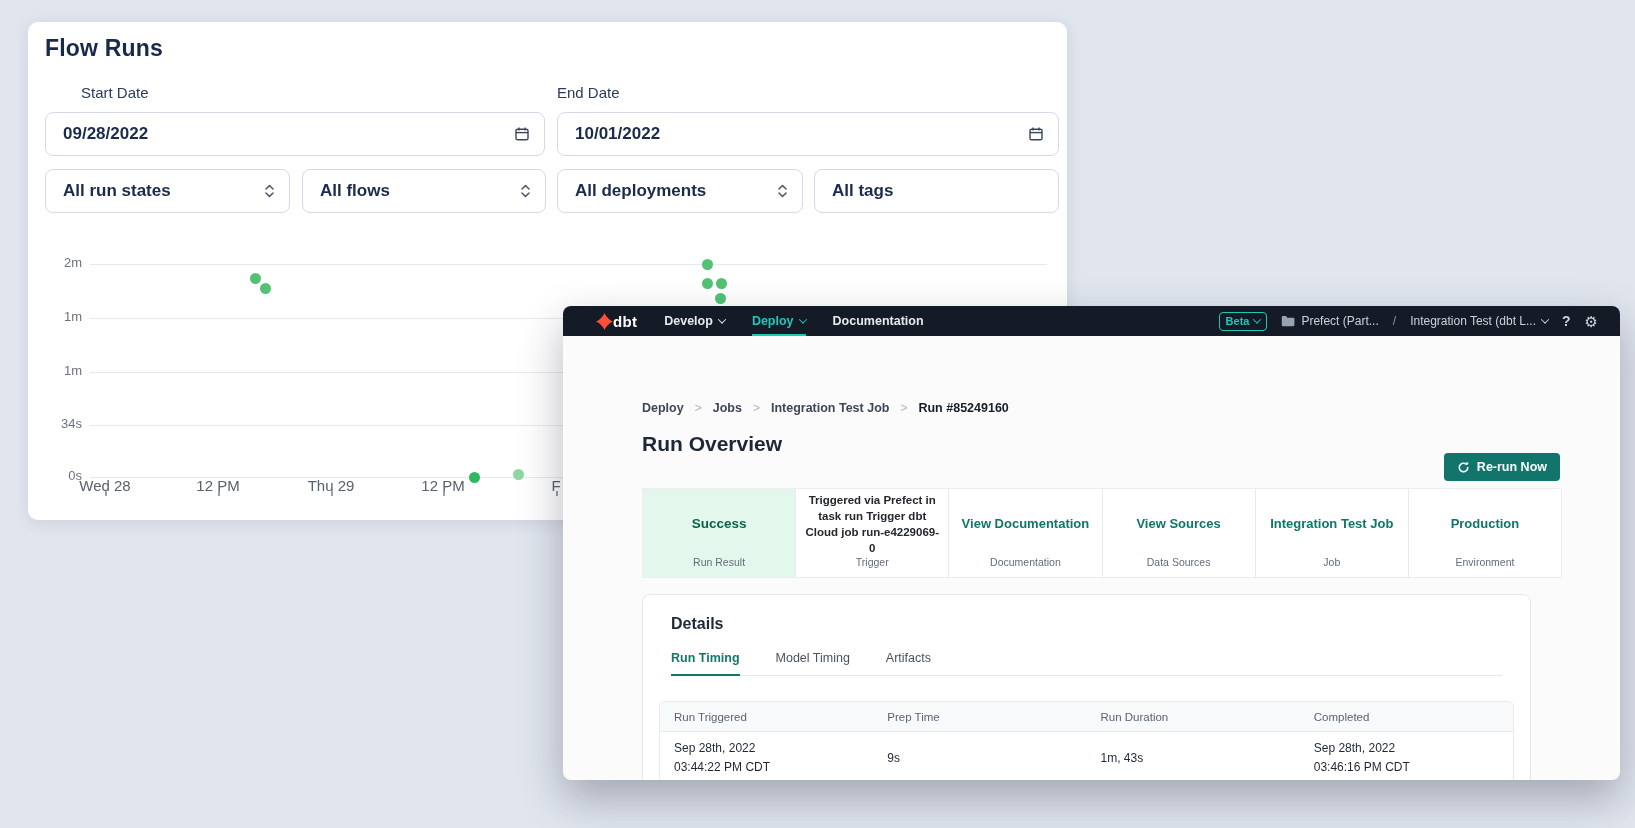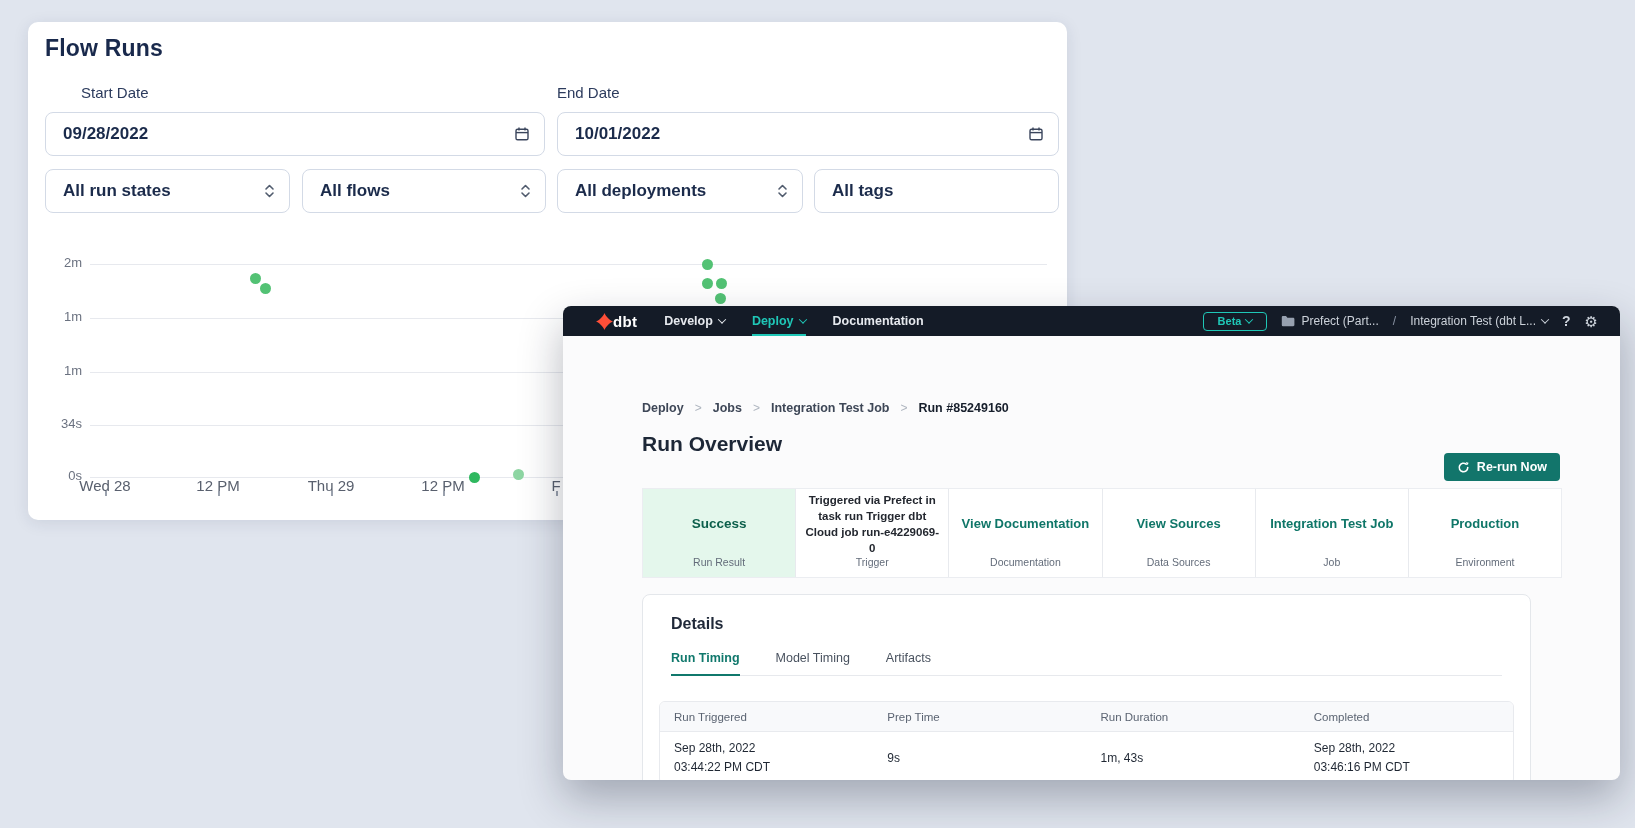--- a/index.html
+++ b/index.html
@@ -43,21 +43,21 @@
   .navbar {
     height:30px; background:#141b27; display:flex; align-items:center;
     padding:0 22px 0 33px; color:#e6e9ee; font-size:12.5px;
   }
   .logo-wrap { display:flex; align-items:flex-end; }
   .logo-text { color:#fff; font-weight:bold; font-size:15px; letter-spacing:.3px; }
   .nav-item { margin-left:27px; display:flex; align-items:center; gap:6px; height:30px; cursor:pointer; font-weight:bold; }
   .nav-item.active { color:#1fc7b7; border-bottom:2px solid #1fc7b7; padding-top:2px; }
   .chev { width:6px; height:6px; border-right:1.6px solid currentColor; border-bottom:1.6px solid currentColor; transform:rotate(45deg) translate(-1px,-1px); display:inline-block; }
   .nav-right { margin-left:auto; display:flex; align-items:center; gap:14px; }
-  .beta-pill { border:1px solid #1fc7b7; color:#1fc7b7; border-radius:4px; font-size:11px; font-weight:bold; padding:2px 14px 3px; display:flex; align-items:center; gap:5px; }
+  .beta-pill { border:1px solid #1fc7b7; color:#1fc7b7; border-radius:4px; font-size:11px; font-weight:bold; padding:2px 6px 3px; display:flex; align-items:center; gap:5px; }
   .crumbtext { color:#ccd2da; font-size:12px; display:flex; align-items:center; gap:6px; }
   .slash { color:#8b95a5; font-size:12px; }
   .nav-help { color:#cfd5dd; font-weight:bold; font-size:14px; }
   .nav-gear { color:#cfd5dd; font-size:15px; line-height:1; }
 
   .dbt-content { position:relative; height:444px; }
   .breadcrumbs { position:absolute; left:79px; top:65px; display:flex; align-items:center; gap:11px; font-size:12.5px; color:#3e4757; font-weight:bold; }
   .bc-sep { color:#aeb5bf; font-weight:normal; font-size:12px; }
   .bc-last { color:#161e2b; }
   .dbt-h1 { position:absolute; left:79px; top:96px; font-size:21px; font-weight:bold; color:#1d2737; }

